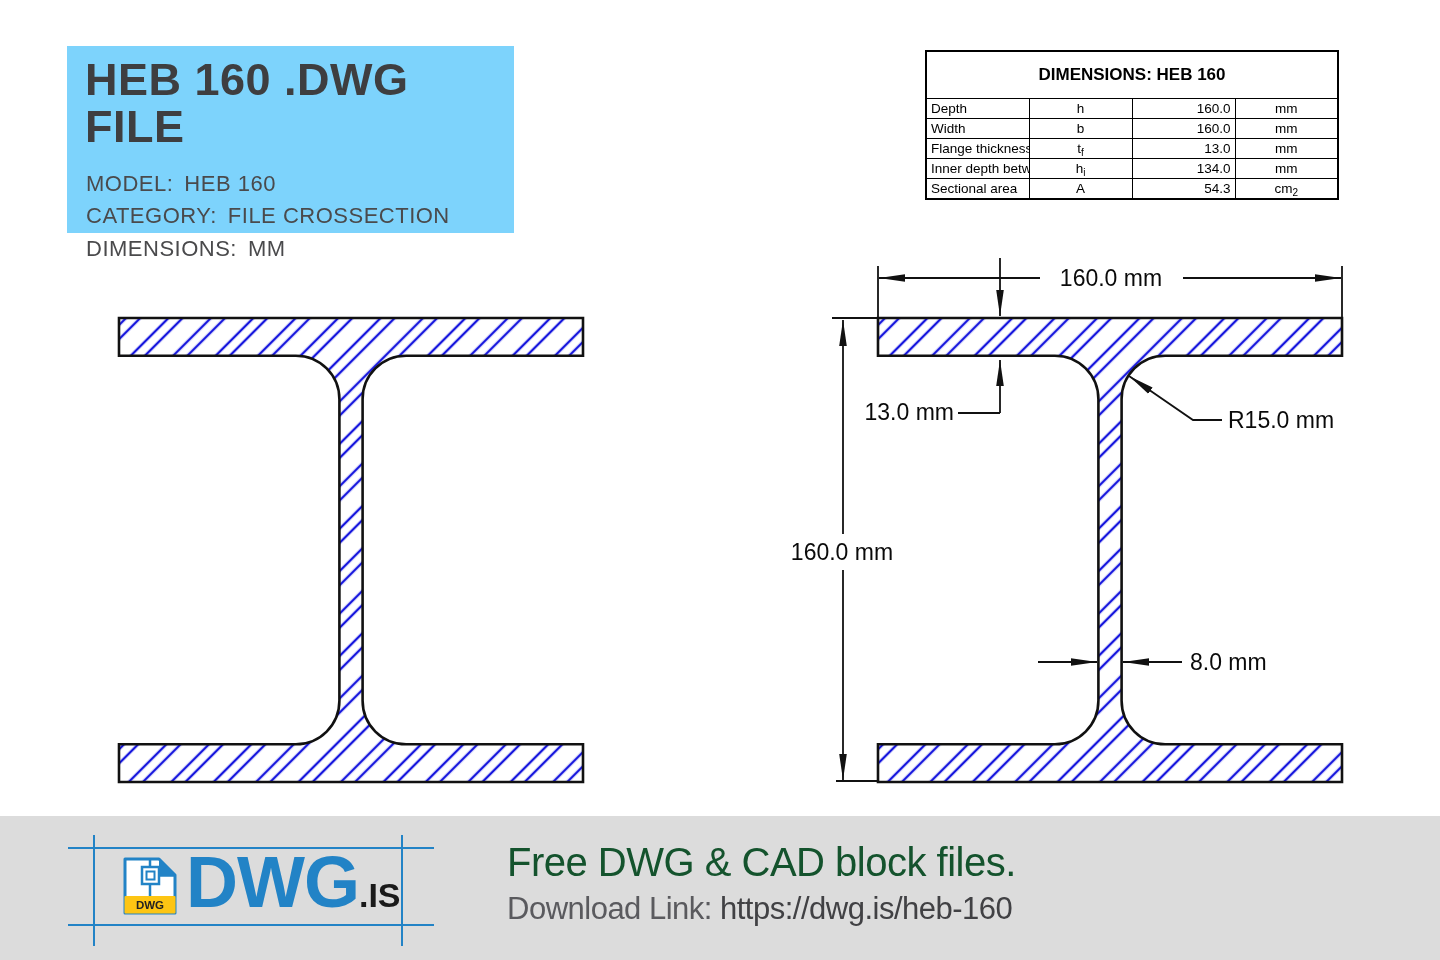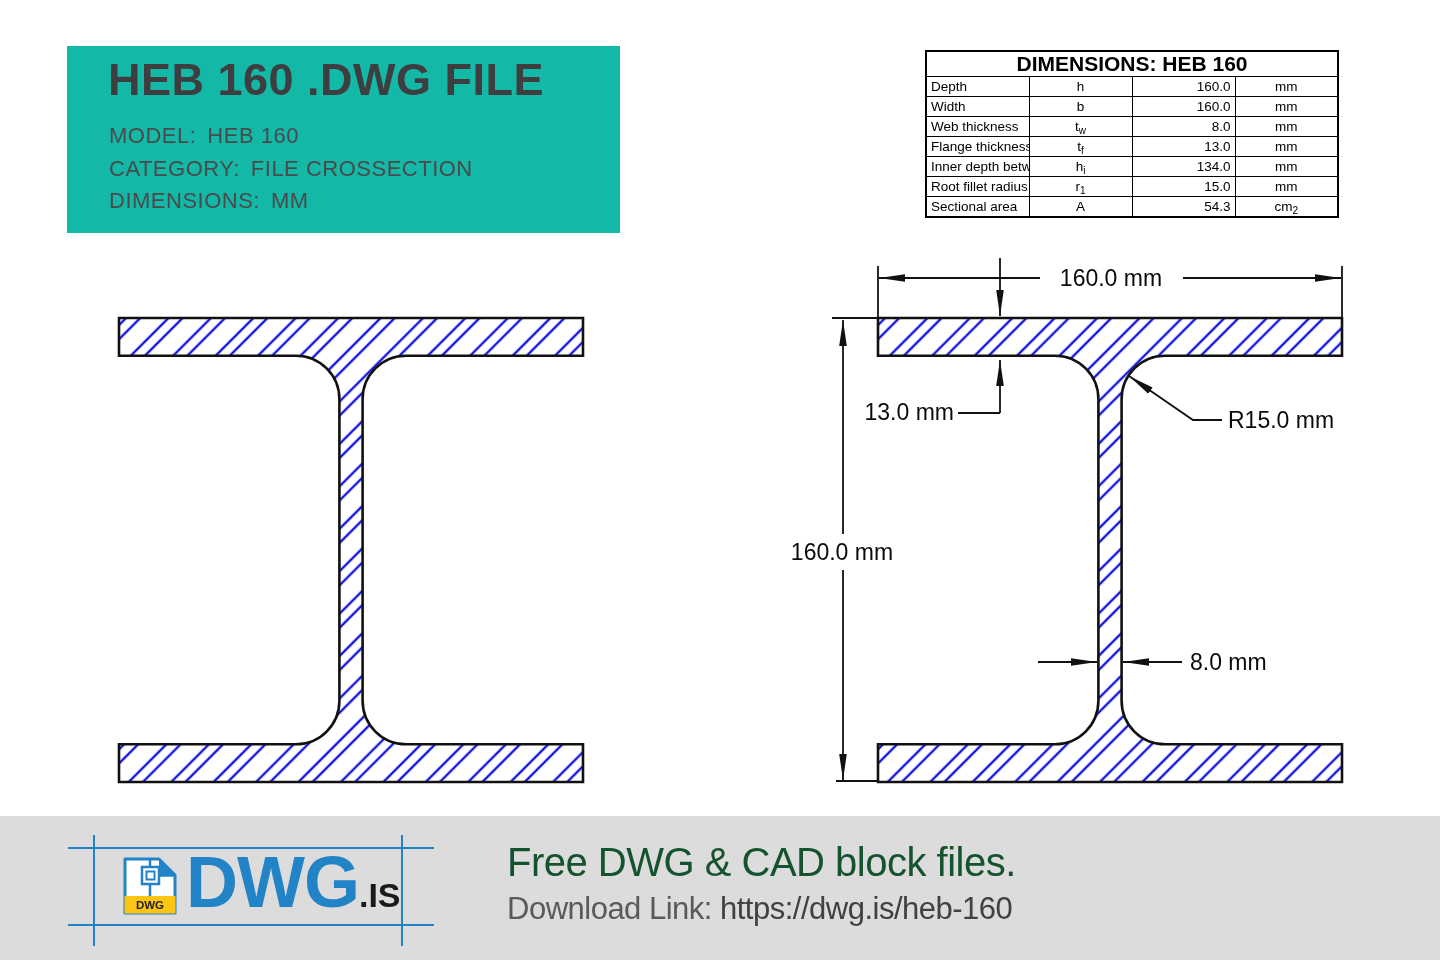--- a/index.html
+++ b/index.html
@@ -1,30 +1,30 @@
 <!DOCTYPE html>
 <html><head>
 <meta charset="utf-8">
 <style>
   html,body{margin:0;padding:0;background:#fff;}
   .canvas{position:relative;width:1440px;height:960px;background:#ffffff;overflow:hidden;
           font-family:"Liberation Sans",sans-serif;}
 
   
-  .title-box{position:absolute;left:67px;top:46px;width:530px;height:187px;background:#14b8a6;padding-left:23px;}
+  .title-box{position:absolute;left:67px;top:46px;width:447px;height:187px;background:#7dd3fc;}
   .title-box h1{margin:10px 0 0 18px;font-size:45px;line-height:1.05;font-weight:700;
                 color:#3e3e40;letter-spacing:0.5px;}
   .title-fields{margin:17px 0 16px 19px;font-size:22px;font-weight:400;color:#4a4a4c;
                 line-height:32.5px;letter-spacing:0.5px;}
   .title-fields .f-value{margin-left:11px;}
 
   
   .dims{position:absolute;left:925px;top:50px;width:414px;border-collapse:collapse;
         border:2.5px solid #000;font-size:13.5px;color:#000;table-layout:fixed;}
-  .dims th{border:1.5px solid #000;font-size:21px;font-weight:700;height:22px;text-align:center;padding:0;}
+  .dims th{border:1.5px solid #000;font-size:17px;font-weight:700;height:22px;text-align:center;padding:12px;}
   .dims td{border:1.5px solid #000;height:19px;padding:0 3px;white-space:nowrap;overflow:hidden;}
   .dims td.c-name{width:204px;text-align:left;padding-left:4px;}
   .dims td.c-sym{width:52px;text-align:center;}
   .dims td.c-val{width:118px;text-align:right;padding-right:4px;}
   .dims td.c-unit{width:32px;text-align:center;}
   .dims sub{font-size:10px;vertical-align:baseline;position:relative;top:3px;line-height:0;}
 
   
   .beam-left{position:absolute;left:117px;top:316px;}
   .beam-right{position:absolute;left:770px;top:250px;}
@@ -78,41 +78,29 @@
       <td class="c-val">160.0</td>
       <td class="c-unit"><span>mm</span><sub></sub></td>
     </tr>
     <tr>
       <td class="c-name">Width</td>
       <td class="c-sym"><span>b</span><sub></sub></td>
       <td class="c-val">160.0</td>
       <td class="c-unit"><span>mm</span><sub></sub></td>
     </tr>
     <tr>
-      <td class="c-name">Web thickness</td>
-      <td class="c-sym"><span>t</span><sub>w</sub></td>
-      <td class="c-val">8.0</td>
-      <td class="c-unit"><span>mm</span><sub></sub></td>
-    </tr>
-    <tr>
       <td class="c-name">Flange thickness</td>
       <td class="c-sym"><span>t</span><sub>f</sub></td>
       <td class="c-val">13.0</td>
       <td class="c-unit"><span>mm</span><sub></sub></td>
     </tr>
     <tr>
       <td class="c-name">Inner depth between flanges</td>
       <td class="c-sym"><span>h</span><sub>i</sub></td>
       <td class="c-val">134.0</td>
-      <td class="c-unit"><span>mm</span><sub></sub></td>
-    </tr>
-    <tr>
-      <td class="c-name">Root fillet radius</td>
-      <td class="c-sym"><span>r</span><sub>1</sub></td>
-      <td class="c-val">15.0</td>
       <td class="c-unit"><span>mm</span><sub></sub></td>
     </tr>
     <tr>
       <td class="c-name">Sectional area</td>
       <td class="c-sym"><span>A</span><sub></sub></td>
       <td class="c-val">54.3</td>
       <td class="c-unit"><span>cm</span><sub>2</sub></td>
     </tr>
   </tbody>
     </table>

